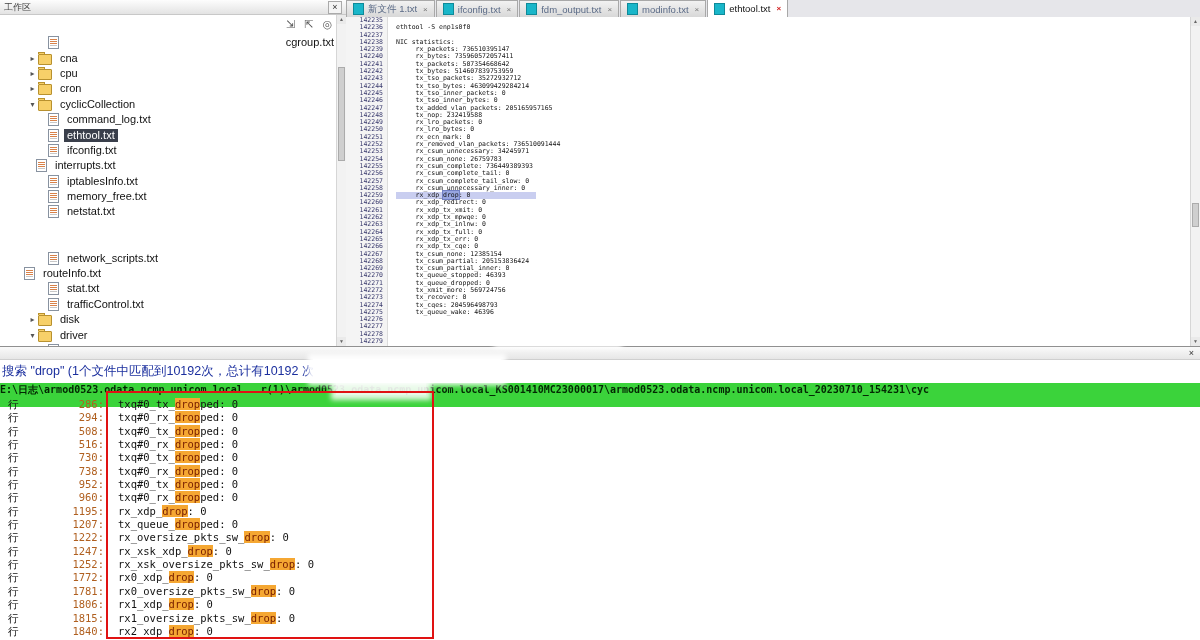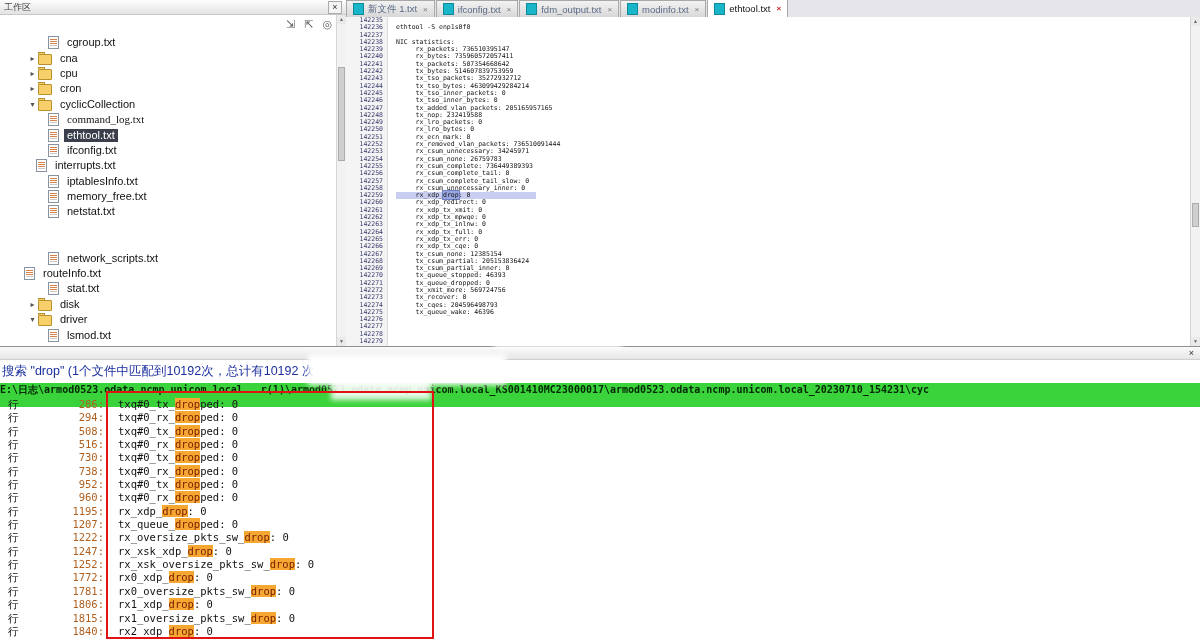--- a/index.html
+++ b/index.html
@@ -90,21 +90,21 @@
 <body>
 
 <div id="app">
 
   <div class="ws">
     <div class="ws-title">
       <span class="ws-title-text">工作区</span>
       <span class="ws-close">×</span>
     </div>
     <div class="ws-tree" id="tree">
-        <div class="titem" style="padding-left: 48px;">
+        <div class="titem" style="padding-left: 48px; justify-content: space-between;">
           <span class="dico"></span>
           <span class="tlabel">cgroup.txt</span>
         </div>
         <div class="titem" style="padding-left: 27px;">
           <span class="arrow">▸</span>
           <span class="fico"></span>
           <span class="tlabel">cna</span>
         </div>
         <div class="titem" style="padding-left: 27px;">
           <span class="arrow">▸</span>
@@ -114,21 +114,21 @@
         <div class="titem" style="padding-left: 27px;">
           <span class="arrow">▸</span>
           <span class="fico"></span>
           <span class="tlabel">cron</span>
         </div>
         <div class="titem" style="padding-left: 27px;">
           <span class="arrow">▾</span>
           <span class="fico"></span>
           <span class="tlabel">cyclicCollection</span>
         </div>
-        <div class="titem" style="padding-left: 48px; font-family: Liberation Serif, serif;">
+        <div class="titem" style="padding-left: 48px;">
           <span class="dico"></span>
           <span class="tlabel">command_log.txt</span>
         </div>
         <div class="titem sel" style="padding-left: 48px;">
           <span class="dico"></span>
           <span class="tlabel">ethtool.txt</span>
         </div>
         <div class="titem" style="padding-left: 48px;">
           <span class="dico"></span>
           <span class="tlabel">ifconfig.txt</span>
@@ -155,20 +155,24 @@
           <span class="dico"></span>
           <span class="tlabel">network_scripts.txt</span>
         </div>
         <div class="titem" style="padding-left: 24px;">
           <span class="dico"></span>
           <span class="tlabel">routeInfo.txt</span>
         </div>
         <div class="titem" style="padding-left: 48px;">
           <span class="dico"></span>
           <span class="tlabel">stat.txt</span>
+        </div>
+        <div class="titem" style="padding-left: 48px;">
+          <span class="dico"></span>
+          <span class="tlabel">trafficControl.txt</span>
         </div>
         <div class="titem" style="padding-left: 27px;">
           <span class="arrow">▸</span>
           <span class="fico"></span>
           <span class="tlabel">disk</span>
         </div>
         <div class="titem" style="padding-left: 27px;">
           <span class="arrow">▾</span>
           <span class="fico"></span>
           <span class="tlabel">driver</span>

